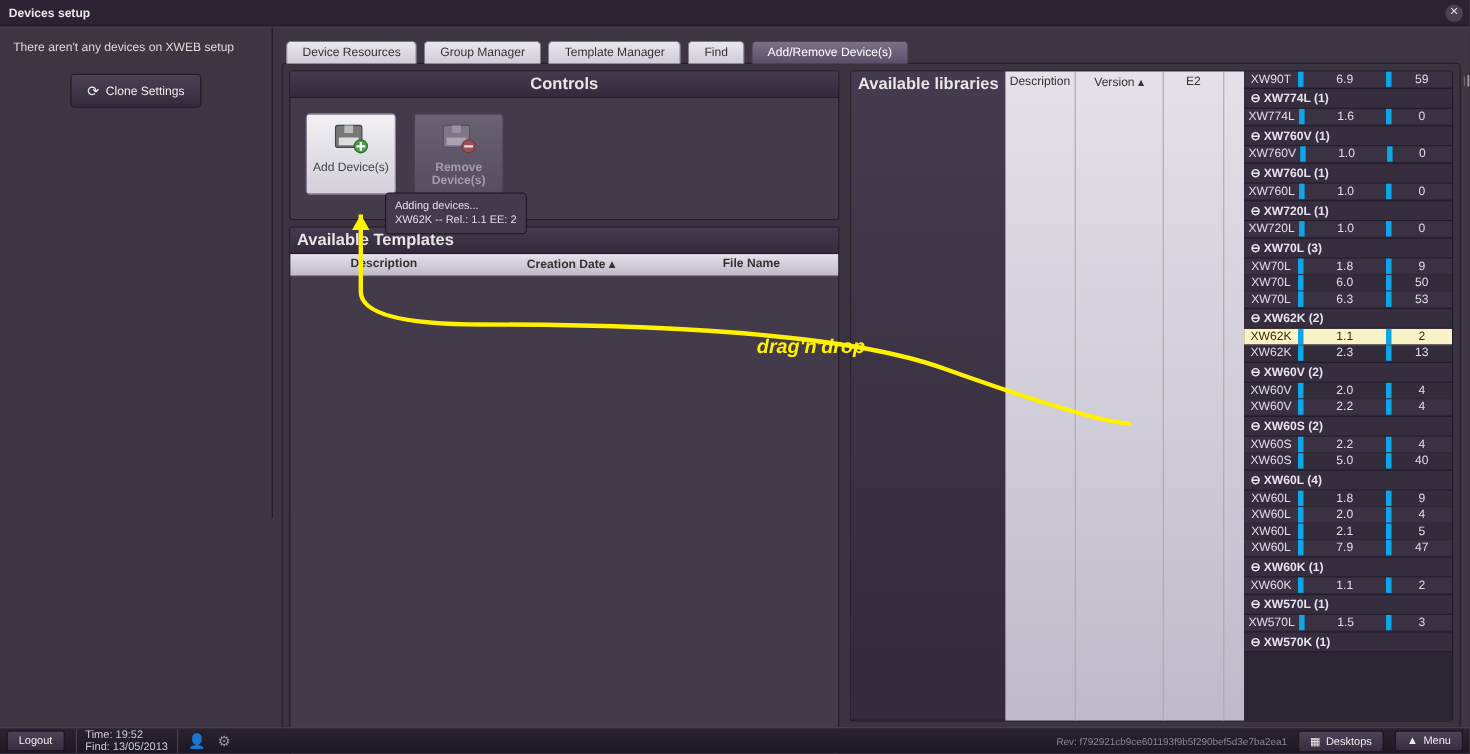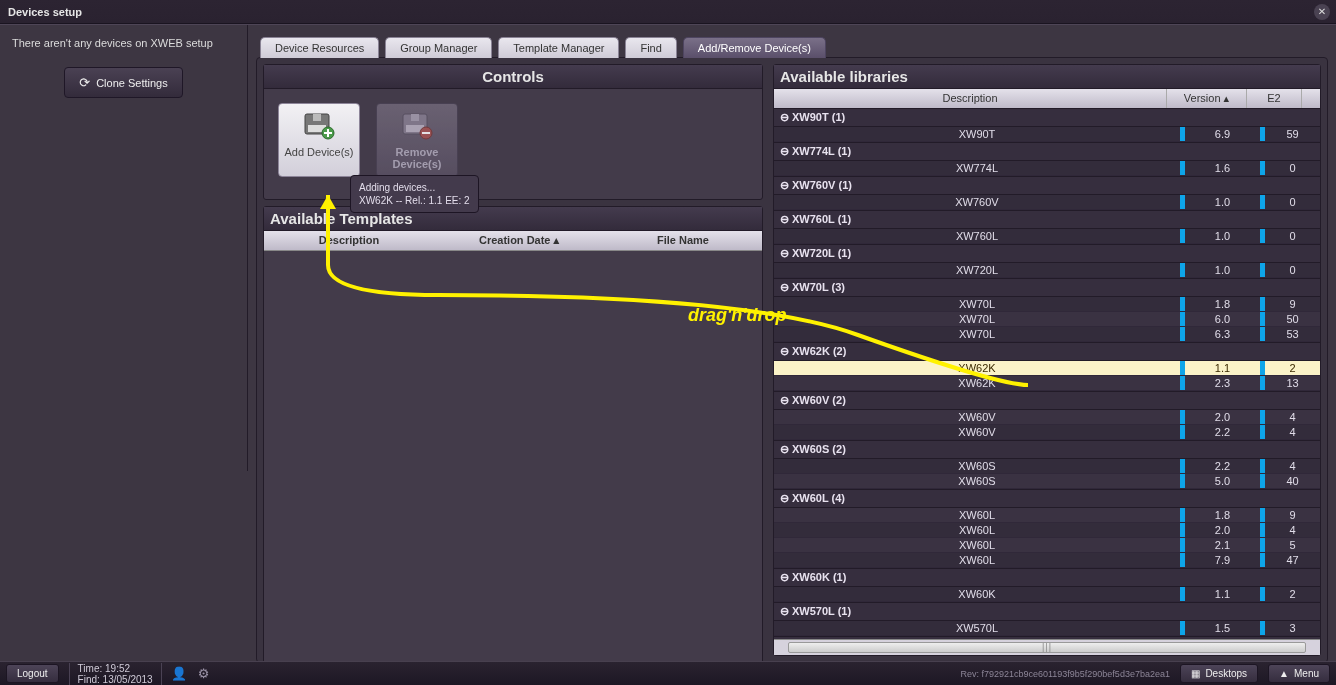--- a/index.html
+++ b/index.html
@@ -169,21 +169,21 @@
     background: linear-gradient(#e4e1ea, #bfbac9);
     color: #333;
     font-weight: bold;
     font-size: 11px;
     border-bottom: 1px solid #888;
   }
   .tmpl-header > div { padding: 3px 6px; text-align: center; }
   .tmpl-header .c1 { width: 170px; }
   .tmpl-header .c2 { width: 170px; }
   .tmpl-header .c3 { flex: 1; }
-  .right-col { flex: 1; display: flex; flex-direction: column; }
+  .right-col { flex: 1; display: flex; }
   .lib-head-row {
     display: flex;
     background: linear-gradient(#e4e1ea, #bfbac9);
     color: #333;
     font-size: 11px;
   }
   .lib-head-row > div { padding: 3px 4px; text-align: center; border-right: 1px solid #aaa; }
   .lib-head-row .d { flex: 1; }
   .lib-head-row .v { width: 80px; }
   .lib-head-row .e { width: 55px; }
@@ -360,21 +360,20 @@
 
       <div class="right-col panel">
         <div class="panel-head left">Available libraries</div>
         <div class="lib-head-row">
           <div class="d">Description</div>
           <div class="v">Version ▴</div>
           <div class="e">E2</div>
           <div class="s"></div>
         </div>
         <div class="lib-scroll" id="lib-scroll">
-            <div class="group-row"><span class="tw">⊖</span>XW90T (1)</div>
             <div class="data-row">
               <div class="d">XW90T</div>
               <div class="v">6.9</div>
               <div class="e">59</div>
             </div>
             <div class="group-row"><span class="tw">⊖</span>XW774L (1)</div>
             <div class="data-row">
               <div class="d">XW774L</div>
               <div class="v">1.6</div>
               <div class="e">0</div>

